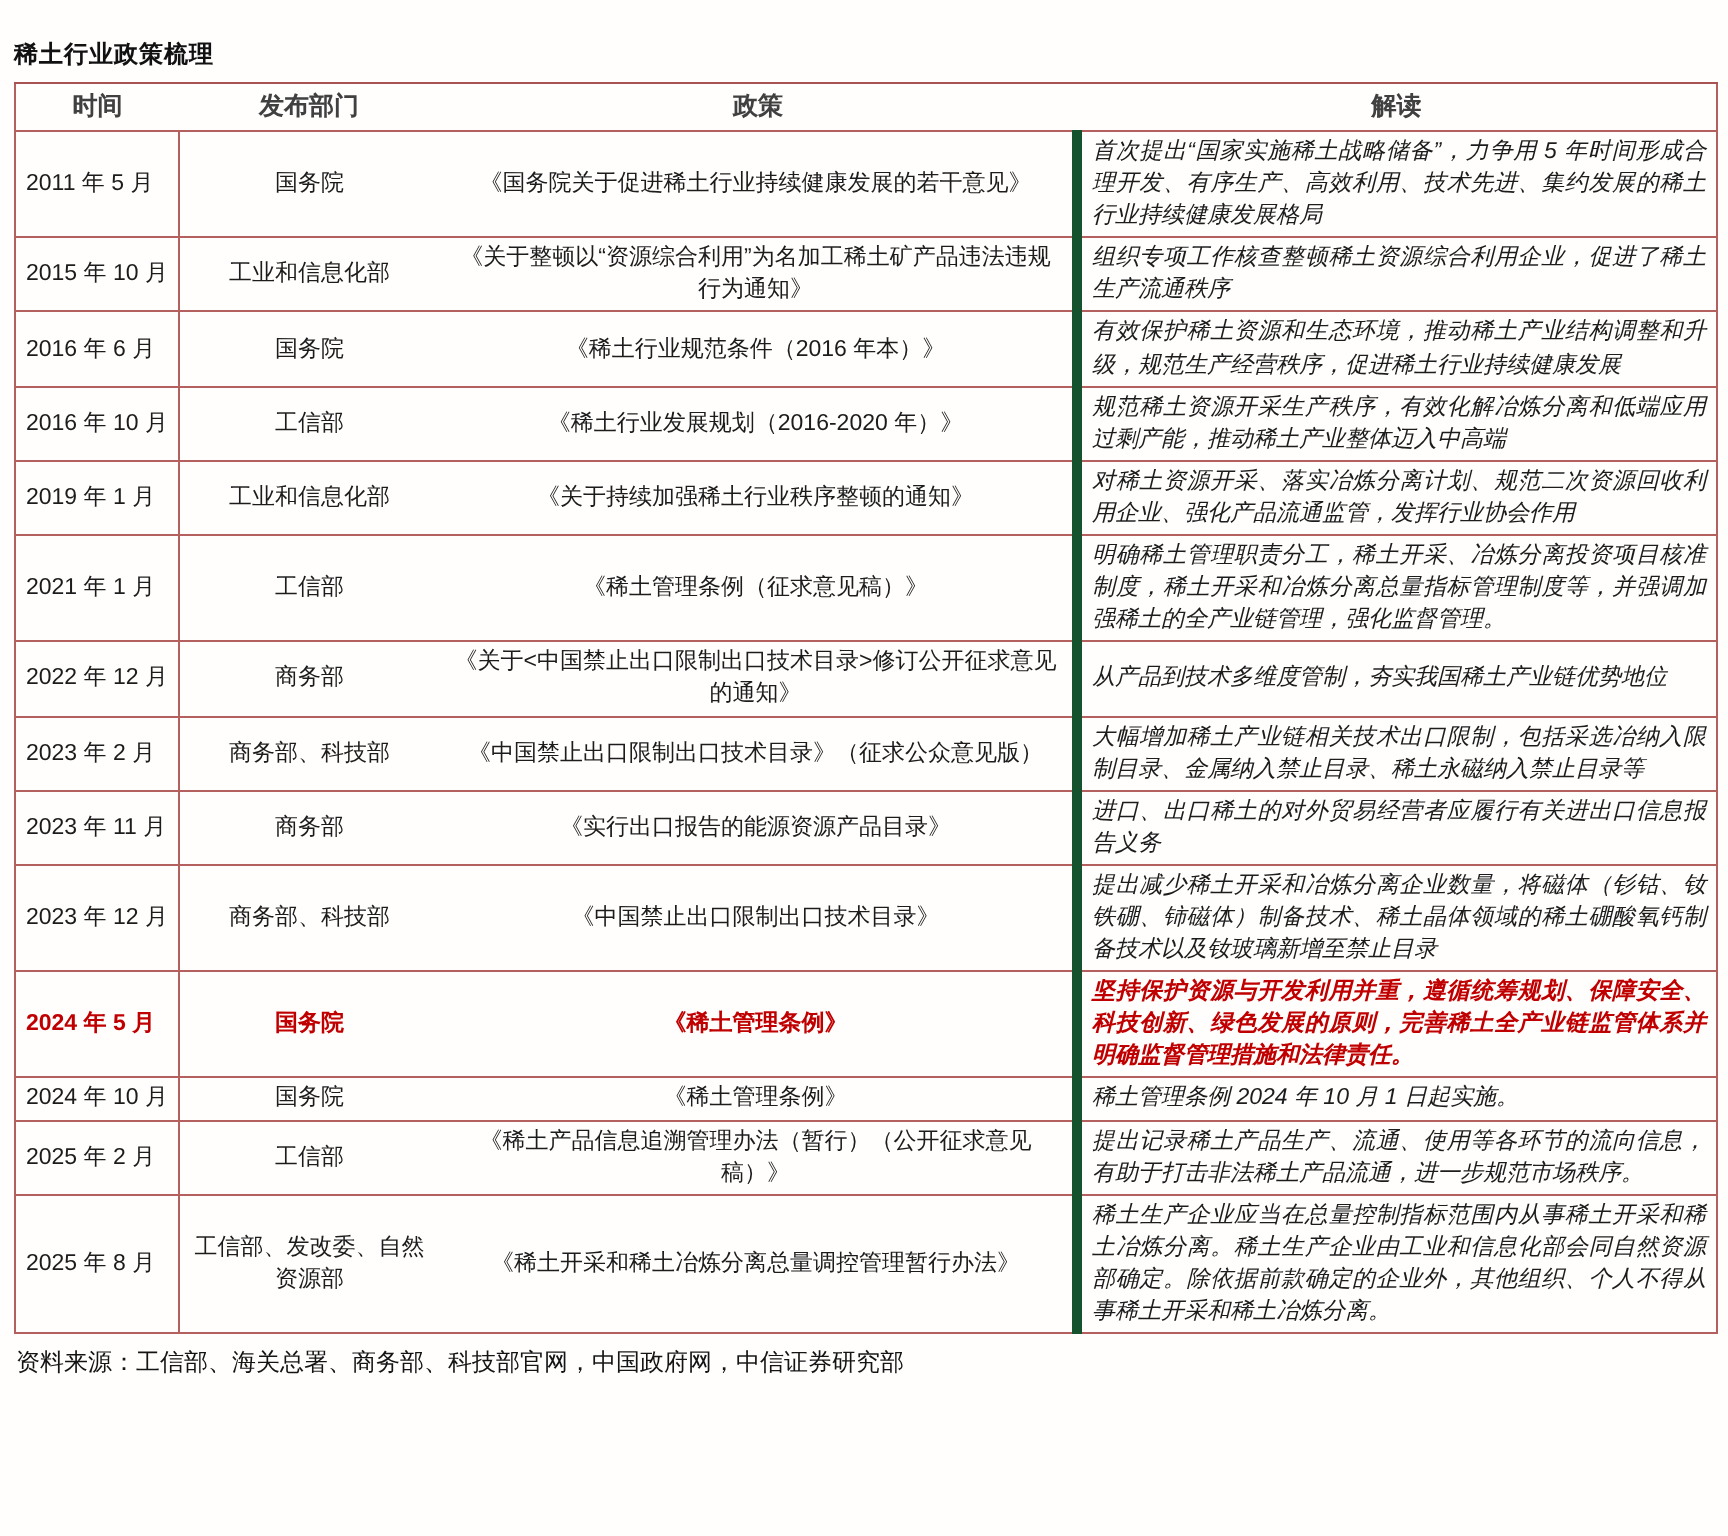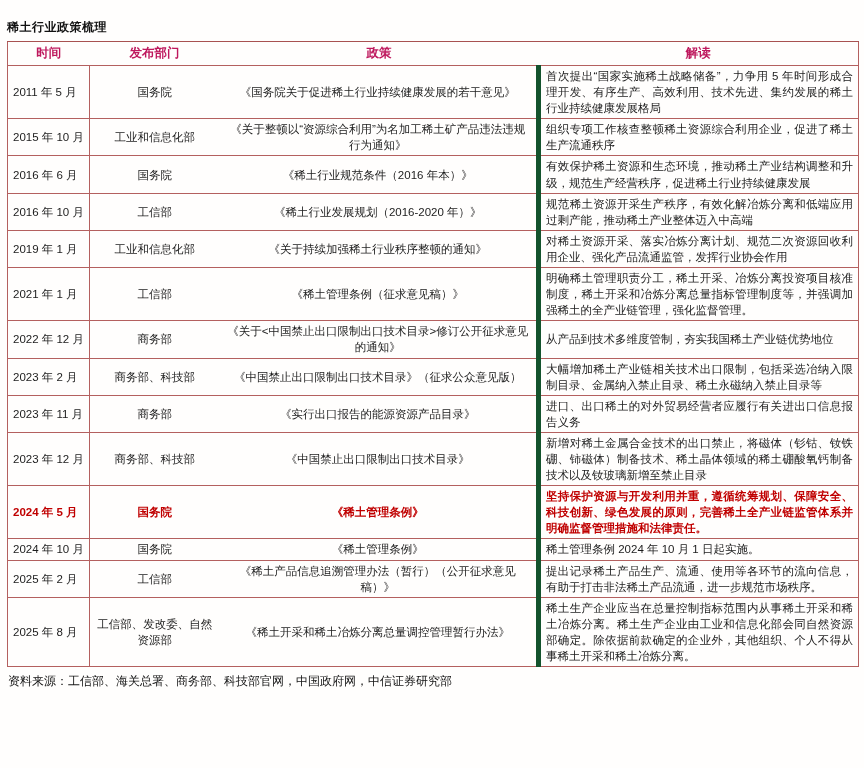--- a/index.html
+++ b/index.html
@@ -30,21 +30,21 @@
     border-left: 1px solid #b4605f;
     border-right: 1px solid #b4605f;
   }
   table.policy th {
     font-size: 12.5px;
     font-weight: 700;
     text-align: center;
     padding: 3px 2px;
     border-top: 1.6px solid #a85251;
     border-bottom: 1.2px solid #b4605f;
-    color: #be185d;
+    color: #404040;
   }
   table.policy td {
     font-size: 11.5px;
     line-height: 1.40;
     padding: 2px 5px;
     border-bottom: 1px solid #b4605f;
     vertical-align: middle;
     word-break: break-all;
   }
   td.c-time {
@@ -58,20 +58,21 @@
     text-align: center;
     font-size: 11.8px;
     padding: 2px 4px;
   }
   td.c-policy {
     text-align: center;
     border-right: 5px solid #14532d;
   }
   td.c-interp {
     text-align: justify;
+    font-style: italic;
   }
   tr.highlight td {
     color: #c00000;
     font-weight: 700;
   }
   .source {
     font-size: 12px;
     margin: 6px 0 0 1px;
     color: #141414;
   }
@@ -149,21 +150,21 @@
         <tr>
     <td class="c-time">2023 年 11 月</td>
     <td class="c-dept">商务部</td>
     <td class="c-policy">《实行出口报告的能源资源产品目录》</td>
     <td class="c-interp">进口、出口稀土的对外贸易经营者应履行有关进出口信息报告义务</td>
   </tr>
         <tr>
     <td class="c-time">2023 年 12 月</td>
     <td class="c-dept">商务部、科技部</td>
     <td class="c-policy">《中国禁止出口限制出口技术目录》</td>
-    <td class="c-interp">新增对稀土金属合金技术的出口禁止，将磁体（钐钴、钕铁硼、铈磁体）制备技术、稀土晶体领域的稀土硼酸氧钙制备技术以及钕玻璃新增至禁止目录</td>
+    <td class="c-interp">提出减少稀土开采和冶炼分离企业数量，将磁体（钐钴、钕铁硼、铈磁体）制备技术、稀土晶体领域的稀土硼酸氧钙制备技术以及钕玻璃新增至禁止目录</td>
   </tr>
         <tr class="highlight">
     <td class="c-time">2024 年 5 月</td>
     <td class="c-dept">国务院</td>
     <td class="c-policy">《稀土管理条例》</td>
     <td class="c-interp">坚持保护资源与开发利用并重，遵循统筹规划、保障安全、科技创新、绿色发展的原则，完善稀土全产业链监管体系并明确监督管理措施和法律责任。</td>
   </tr>
         <tr>
     <td class="c-time">2024 年 10 月</td>
     <td class="c-dept">国务院</td>

